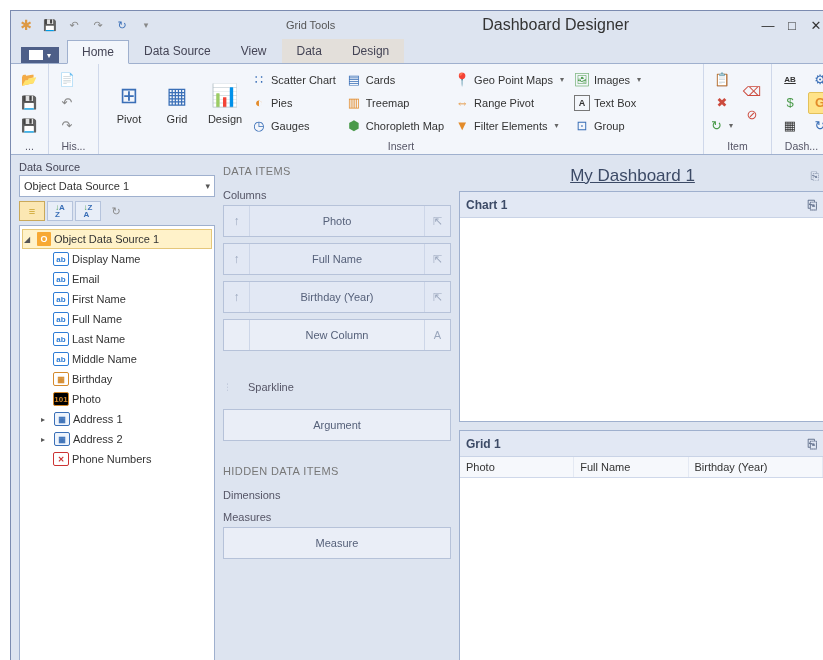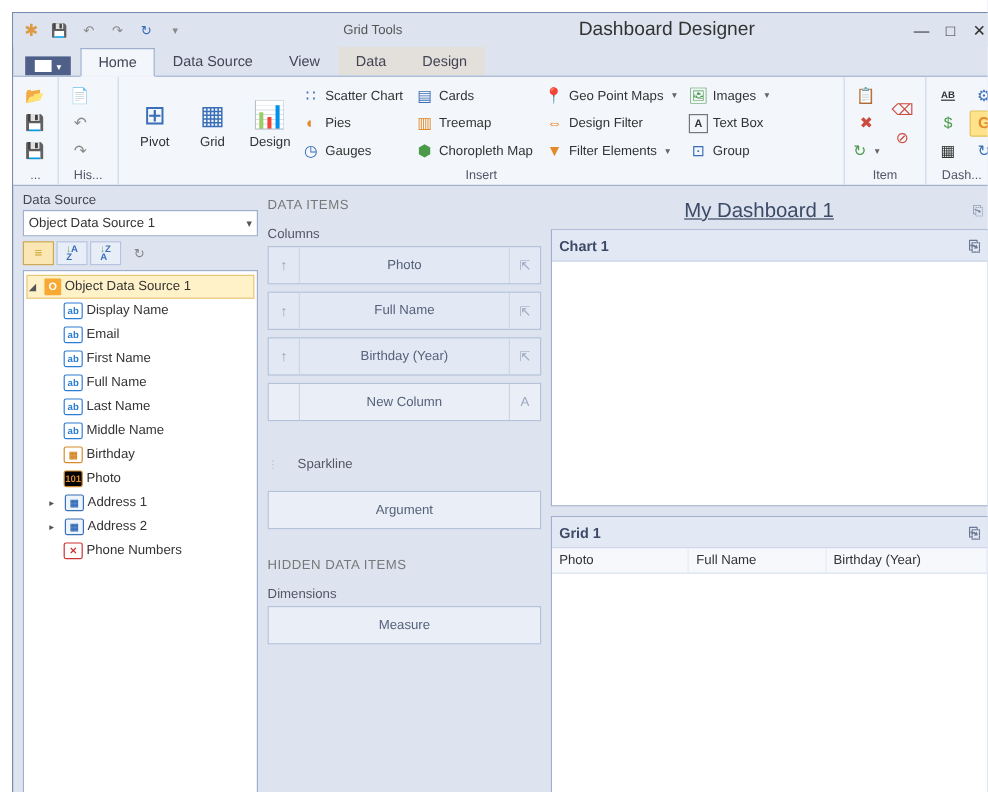--- a/index.html
+++ b/index.html
@@ -217,21 +217,21 @@
               <span>Choropleth Map</span>
             </div>
         </div>
         <div class="vcol">
           <div class="small-btn-row caret-down">
               <span class="icon16 c-orange">📍</span>
               <span>Geo Point Maps</span>
             </div>
           <div class="small-btn-row">
               <span class="icon16 c-orange">⇔</span>
-              <span>Design Filter</span>
+              <span>Range Pivot</span>
             </div>
           <div class="small-btn-row caret-down">
               <span class="icon16 c-orange">▼</span>
               <span>Filter Elements</span>
             </div>
         </div>
         <div class="vcol">
           <div class="small-btn-row caret-down">
               <span class="icon16 c-green">🖼</span>
               <span>Images</span>
@@ -424,20 +424,21 @@
             <span>⋮</span>
           </div>
         <div class="di-subhead" style="margin:16px;">Sparkline</div>
       </div>
       <div class="drop-target ghost">
           <div class="label-slot">Argument</div>
         </div>
 
       <div class="di-header" style="margin-top:18px;">HIDDEN DATA ITEMS</div>
       <div class="di-subhead">Dimensions</div>
+      <div class="di-subhead">Measures</div>
       <div class="drop-target ghost">
           <div class="label-slot">Measure</div>
         </div>
     </div>
 
     <div class="panel-col canvas-panel">
       <div class="dash-title-row">
         <div class="title">My Dashboard 1</div>
         <div class="icon">⎘</div>
       </div>

